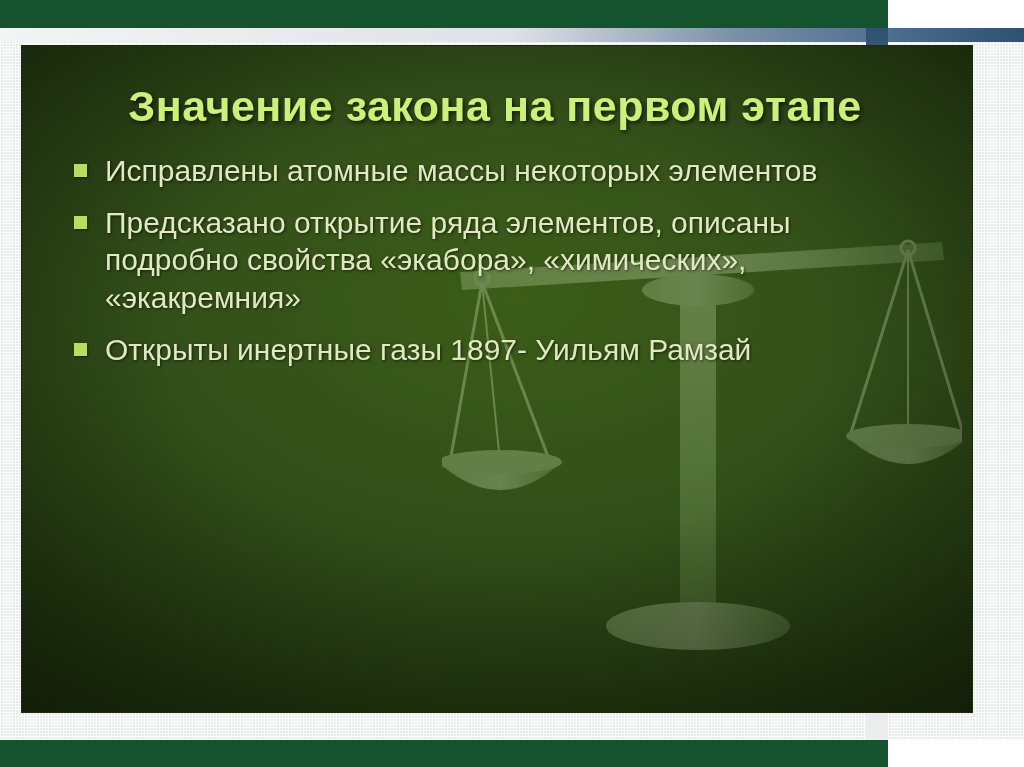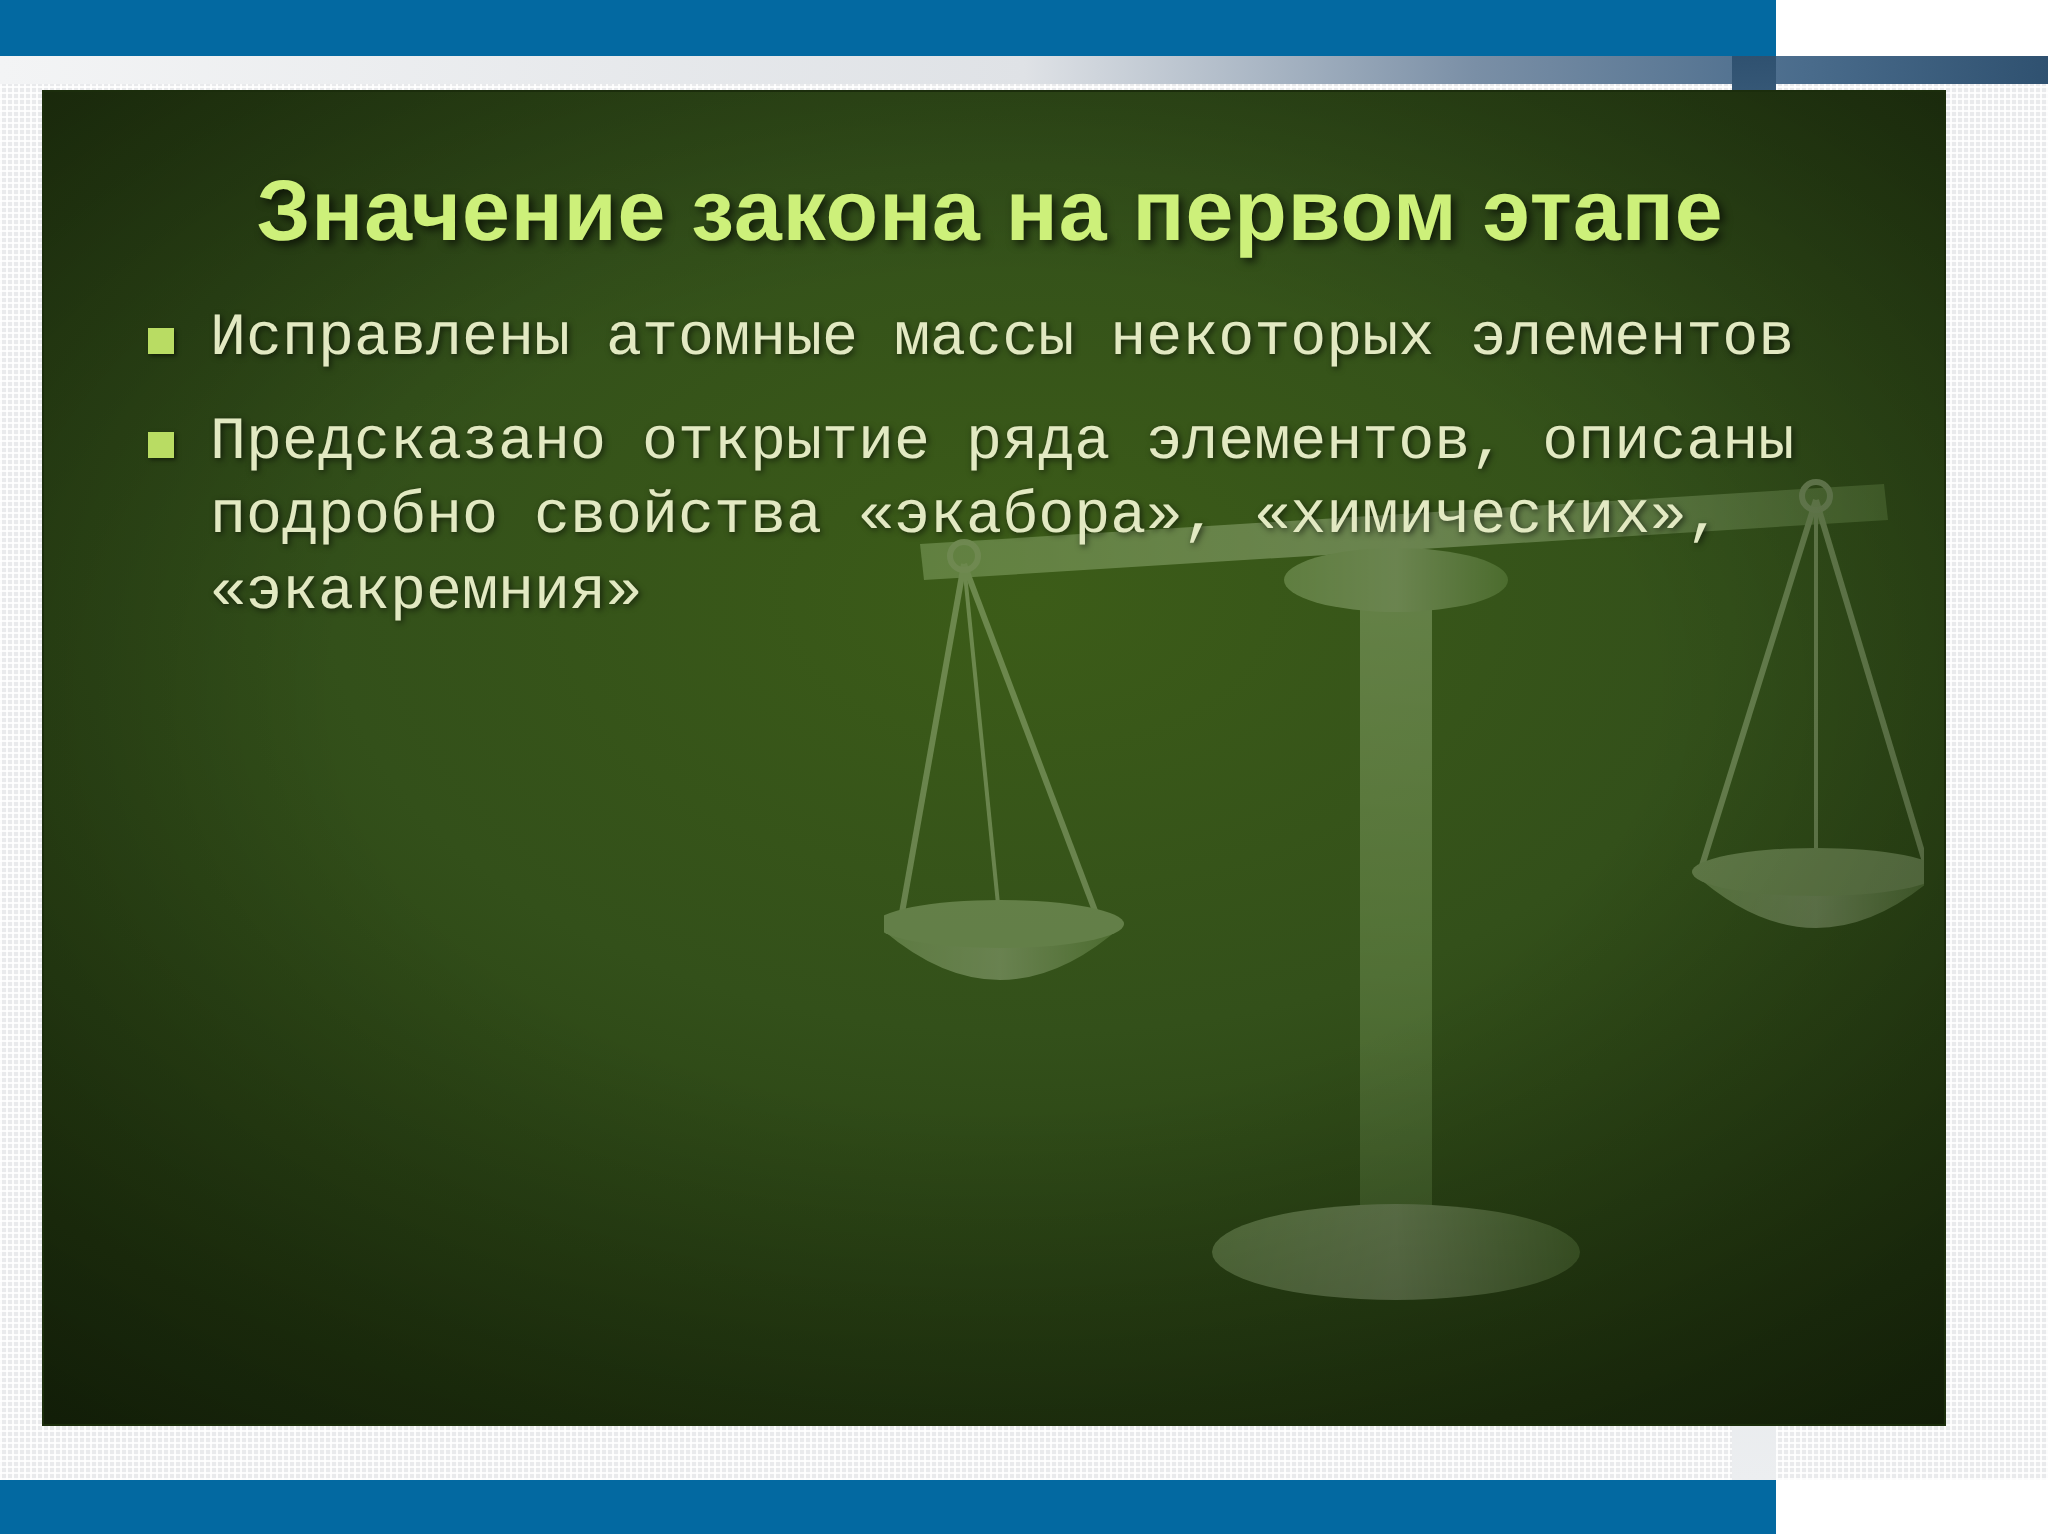--- a/index.html
+++ b/index.html
@@ -12,21 +12,21 @@
     height: 767px;
     font-family: "Liberation Sans", sans-serif;
     overflow: hidden;
   }
 
   
   .page {
     position: relative;
     width: 888px;
     height: 767px;
-    background: #0369a1;
+    background: #14532d;
     box-sizing: border-box;
   }
 
   
   .frame-bg {
     position: absolute;
     left: 0;
     top: 28px;
     width: 1024px;
     height: 712px;
@@ -105,21 +105,20 @@
     letter-spacing: 0.5px;
     text-shadow: 2px 2px 4px rgba(0,0,0,0.65);
     margin: 4px 0 18px 0;
     padding: 0 30px;
   }
 
   .bullets {
     list-style: none;
     margin: 0;
     padding: 0 10px 0 14px;
-    font-family: Liberation Mono, monospace;
   }
 
   .bullet {
     position: relative;
     display: flex;
     align-items: flex-start;
     margin-bottom: 14px;
   }
 
   .bullet-marker {
@@ -200,17 +199,21 @@
           <span class="bullet-marker"></span>
           <span class="bullet-text">Исправлены атомные массы некоторых элементов</span>
         </li>
 
 
         <li class="bullet">
           <span class="bullet-marker"></span>
           <span class="bullet-text">Предсказано открытие ряда элементов, описаны подробно свойства «экабора», «химических», «экакремния»</span>
         </li>
 
+        <li class="bullet">
+          <span class="bullet-marker"></span>
+          <span class="bullet-text small">Открыты инертные газы 1897- Уильям Рамзай</span>
+        </li>
 
       </ul>
     </div>
   </div>
 </div>
 
 </body></html>

